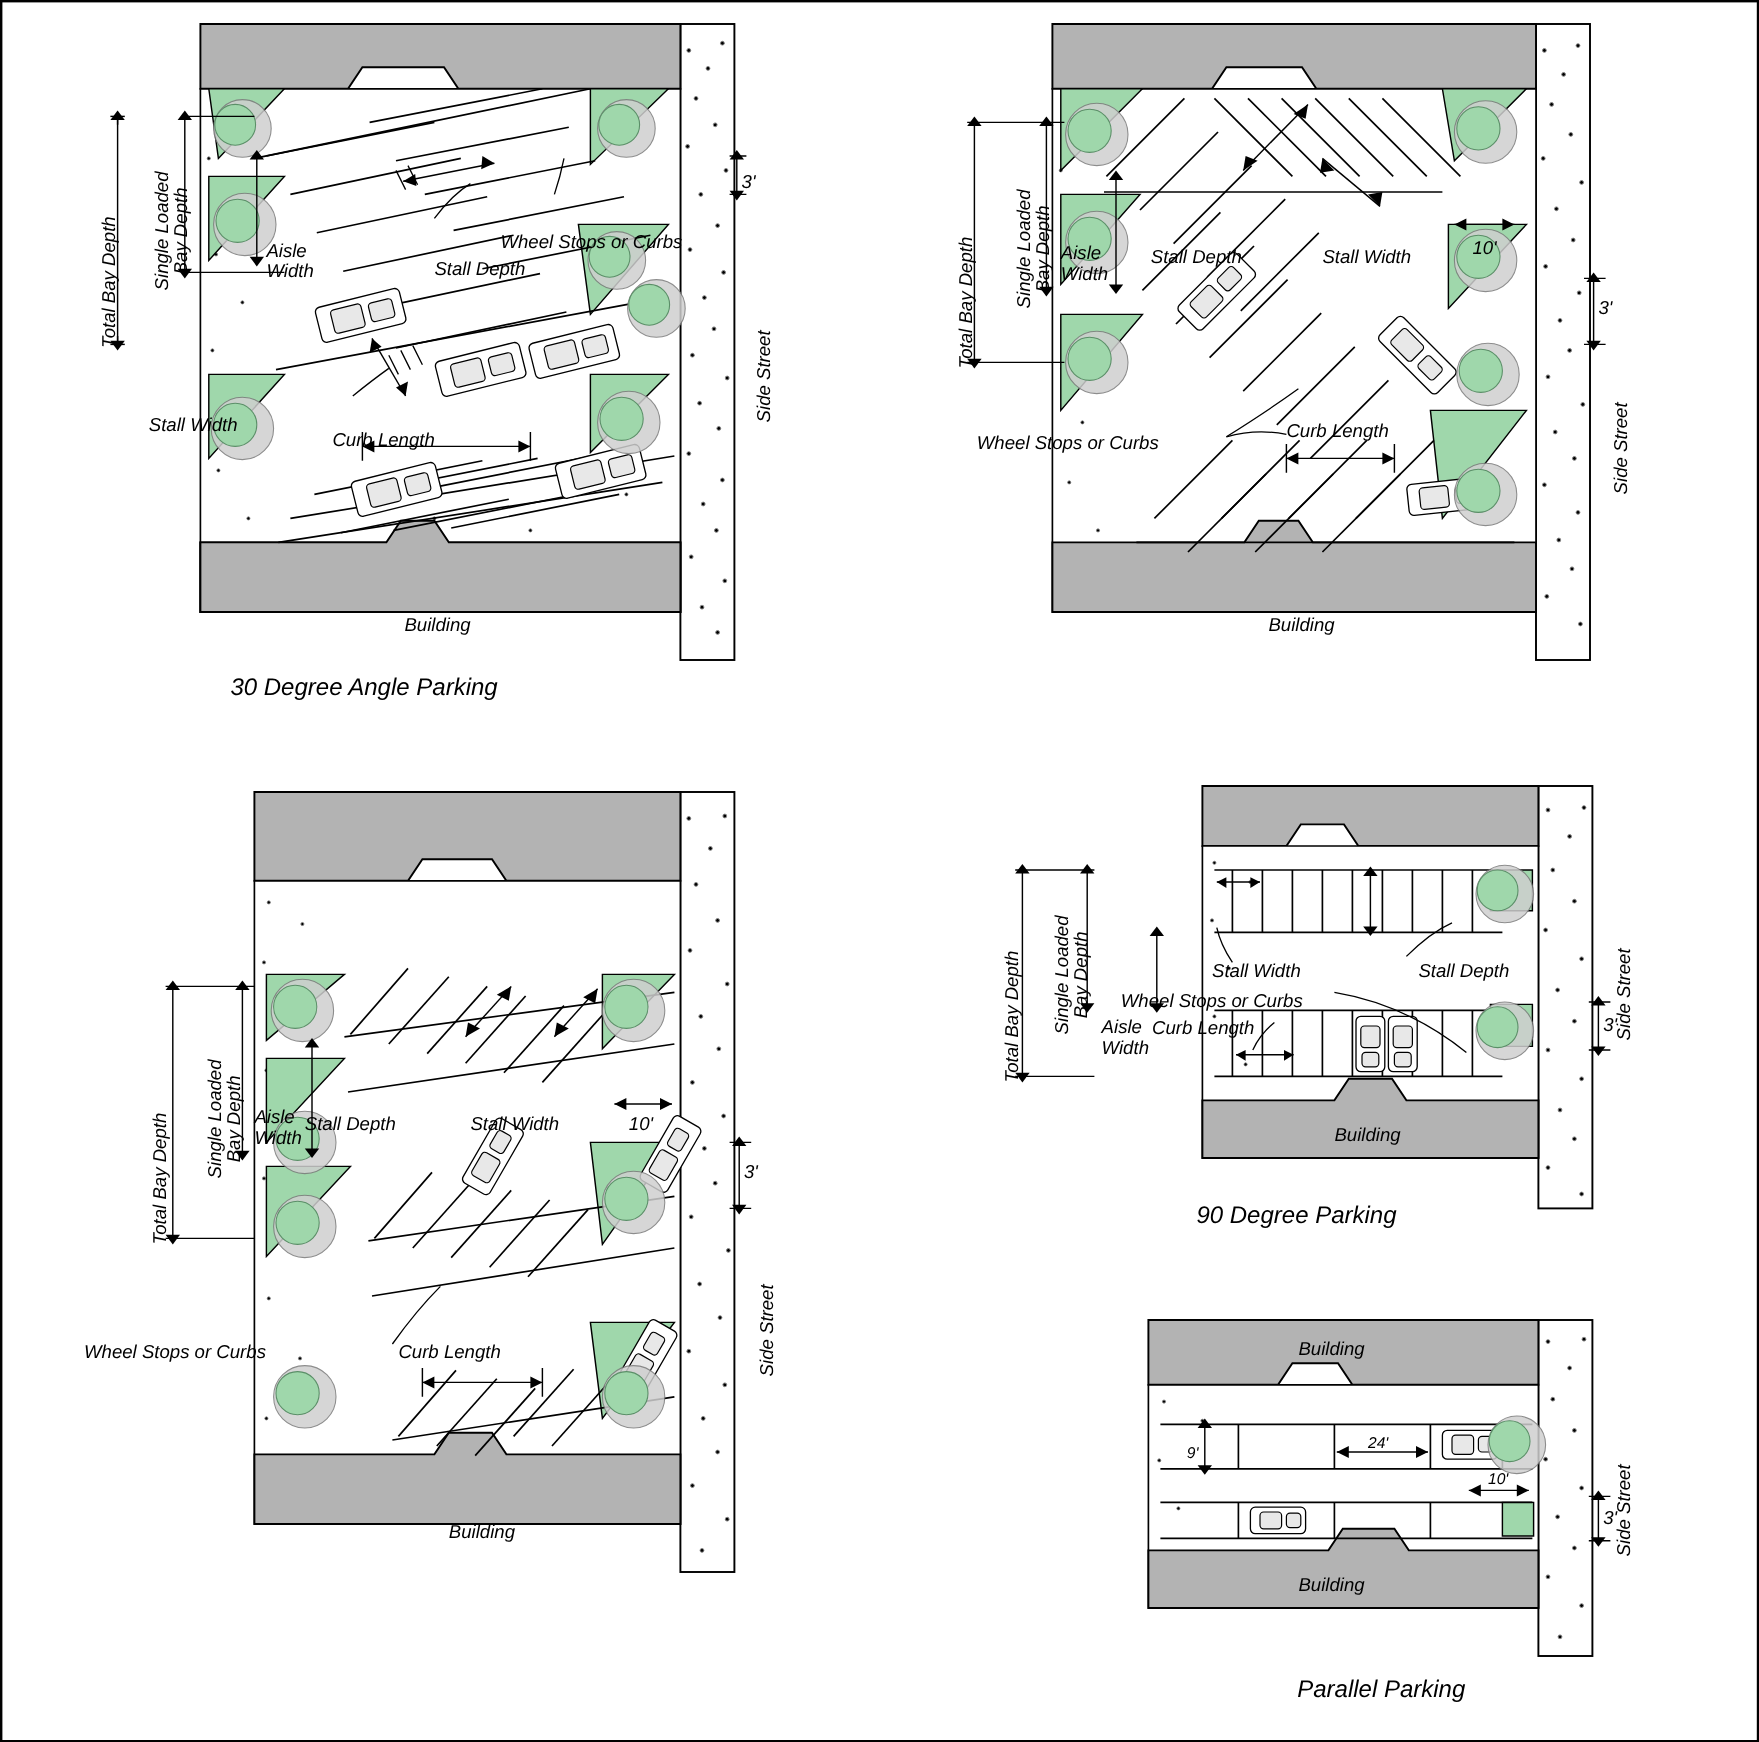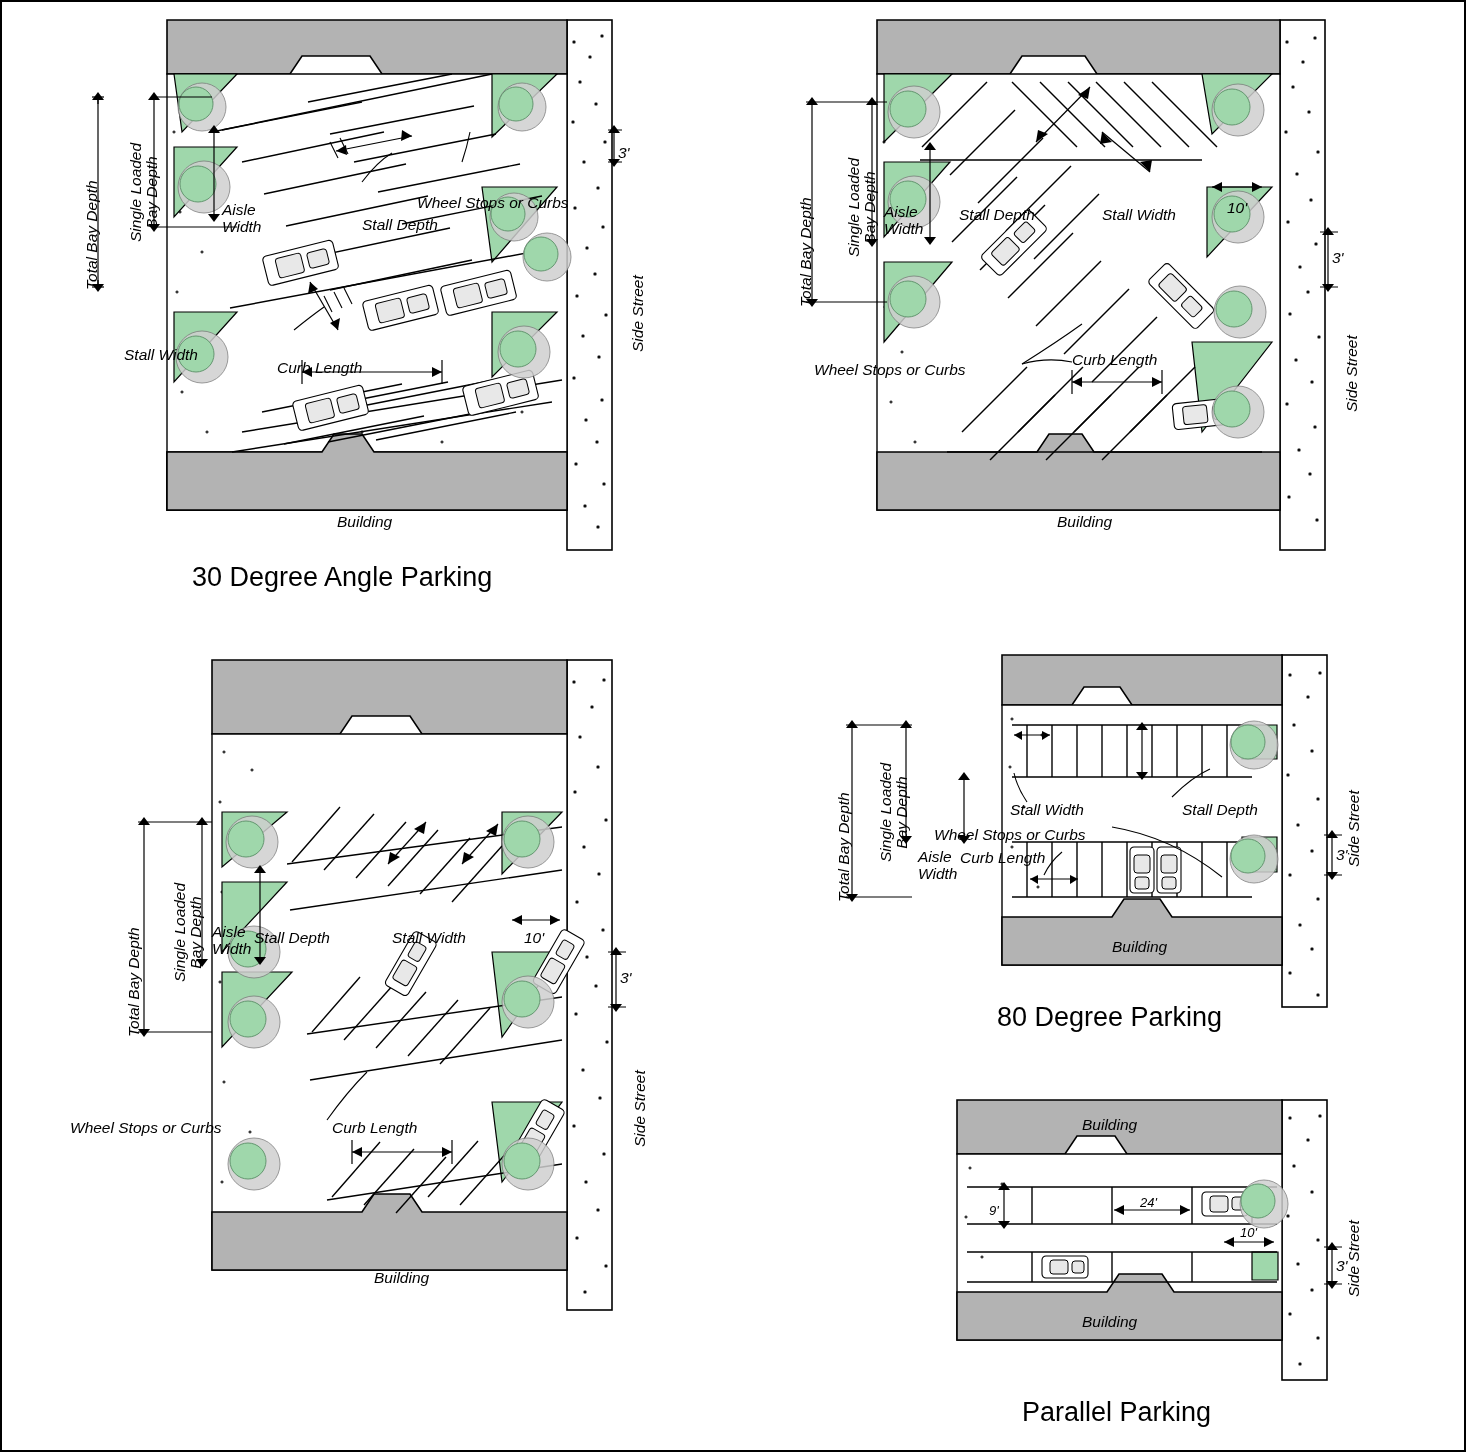--- a/index.html
+++ b/index.html
@@ -1,19 +1,19 @@
 <!DOCTYPE html>
 <html><head>
 <meta charset="utf-8">
 <style>
   html,body{margin:0;padding:0;background:#ffffff;}
   body{font-family:"Liberation Sans", sans-serif;}
   #page{position:relative;width:1466px;height:1452px;background:#fff;box-sizing:border-box;border:2px solid #000;}
   .panel{position:absolute;}
-  .caption{position:absolute;font-size:27px;color:#000;white-space:nowrap;}
+  .caption{position:absolute;font-style:italic;font-size:20px;color:#000;white-space:nowrap;}
   .lbl{position:absolute;font-style:italic;font-size:15.5px;color:#000;white-space:nowrap;line-height:1.08;}
   .lbl.sm{font-size:13px;}
   .vlbl{position:absolute;font-style:italic;font-size:15.5px;color:#000;white-space:nowrap;
         transform-origin:0 0;transform:rotate(-90deg);line-height:1.08;}
   .vlbl2{position:absolute;font-style:italic;font-size:15.5px;color:#000;white-space:nowrap;
         transform-origin:0 0;transform:rotate(-90deg);text-align:center;line-height:1.05;}
   svg{display:block;overflow:visible;}
   .bldg{fill:#b3b3b3;stroke:#000;stroke-width:1.6;}
   .side{fill:#ffffff;stroke:#000;stroke-width:1.6;}
   .grass{fill:#9fd7ab;stroke:#000;stroke-width:1.2;}
@@ -799,21 +799,21 @@
     <div class="lbl" style="left:106px;top:202px;white-space:pre;">Aisle
 Width</div>
     <div class="lbl" style="left:198px;top:155px;">Stall Width</div>
     <div class="lbl" style="left:370px;top:155px;">Stall Depth</div>
     <div class="lbl" style="left:122px;top:180px;">Wheel Stops or Curbs</div>
     <div class="lbl" style="left:148px;top:203px;">Curb Length</div>
     <div class="lbl" style="left:524px;top:200px;">3'</div>
     <div class="vlbl" style="left:534px;top:220px;">Side Street</div>
     <div class="lbl" style="left:300px;top:292px;">Building</div>
   </div>
-  <div class="caption" style="left:995px;top:1000px;">80 Degree Parking</div>
+  <div class="caption" style="left:995px;top:1000px;">90 Degree Parking</div>
 
   <div class="panel" style="left:880px;top:1090px;width:540px;height:300px;">
     <svg width="540" height="300" viewBox="0 0 540 300">
       <rect class="side" x="400" y="8" width="45" height="280"></rect>
       <g stroke="#888" stroke-width="0.8">
         <circle cx="408" cy="26" r="1.6"></circle>
           <circle cx="426" cy="48" r="1.6"></circle>
           <circle cx="438" cy="24" r="1.6"></circle>
         <circle cx="412" cy="74" r="1.6"></circle>
           <circle cx="430" cy="100" r="1.6"></circle>
@@ -902,15 +902,15 @@
     </svg>
 
     <div class="lbl" style="left:200px;top:25px;">Building</div>
     <div class="lbl" style="left:200px;top:222px;">Building</div>
     <div class="lbl sm" style="left:107px;top:112px;">9'</div>
     <div class="lbl sm" style="left:258px;top:104px;">24'</div>
     <div class="lbl sm" style="left:358px;top:134px;">10'</div>
     <div class="lbl" style="left:454px;top:166px;">3'</div>
     <div class="vlbl" style="left:464px;top:205px;">Side Street</div>
   </div>
-  <div class="caption" style="left:1020px;top:1395px;">Parallel Parking</div>
+  <div class="caption" style="left:1079px;top:1395px;">Parallel Parking</div>
 
 </div>
 
 </body></html>

